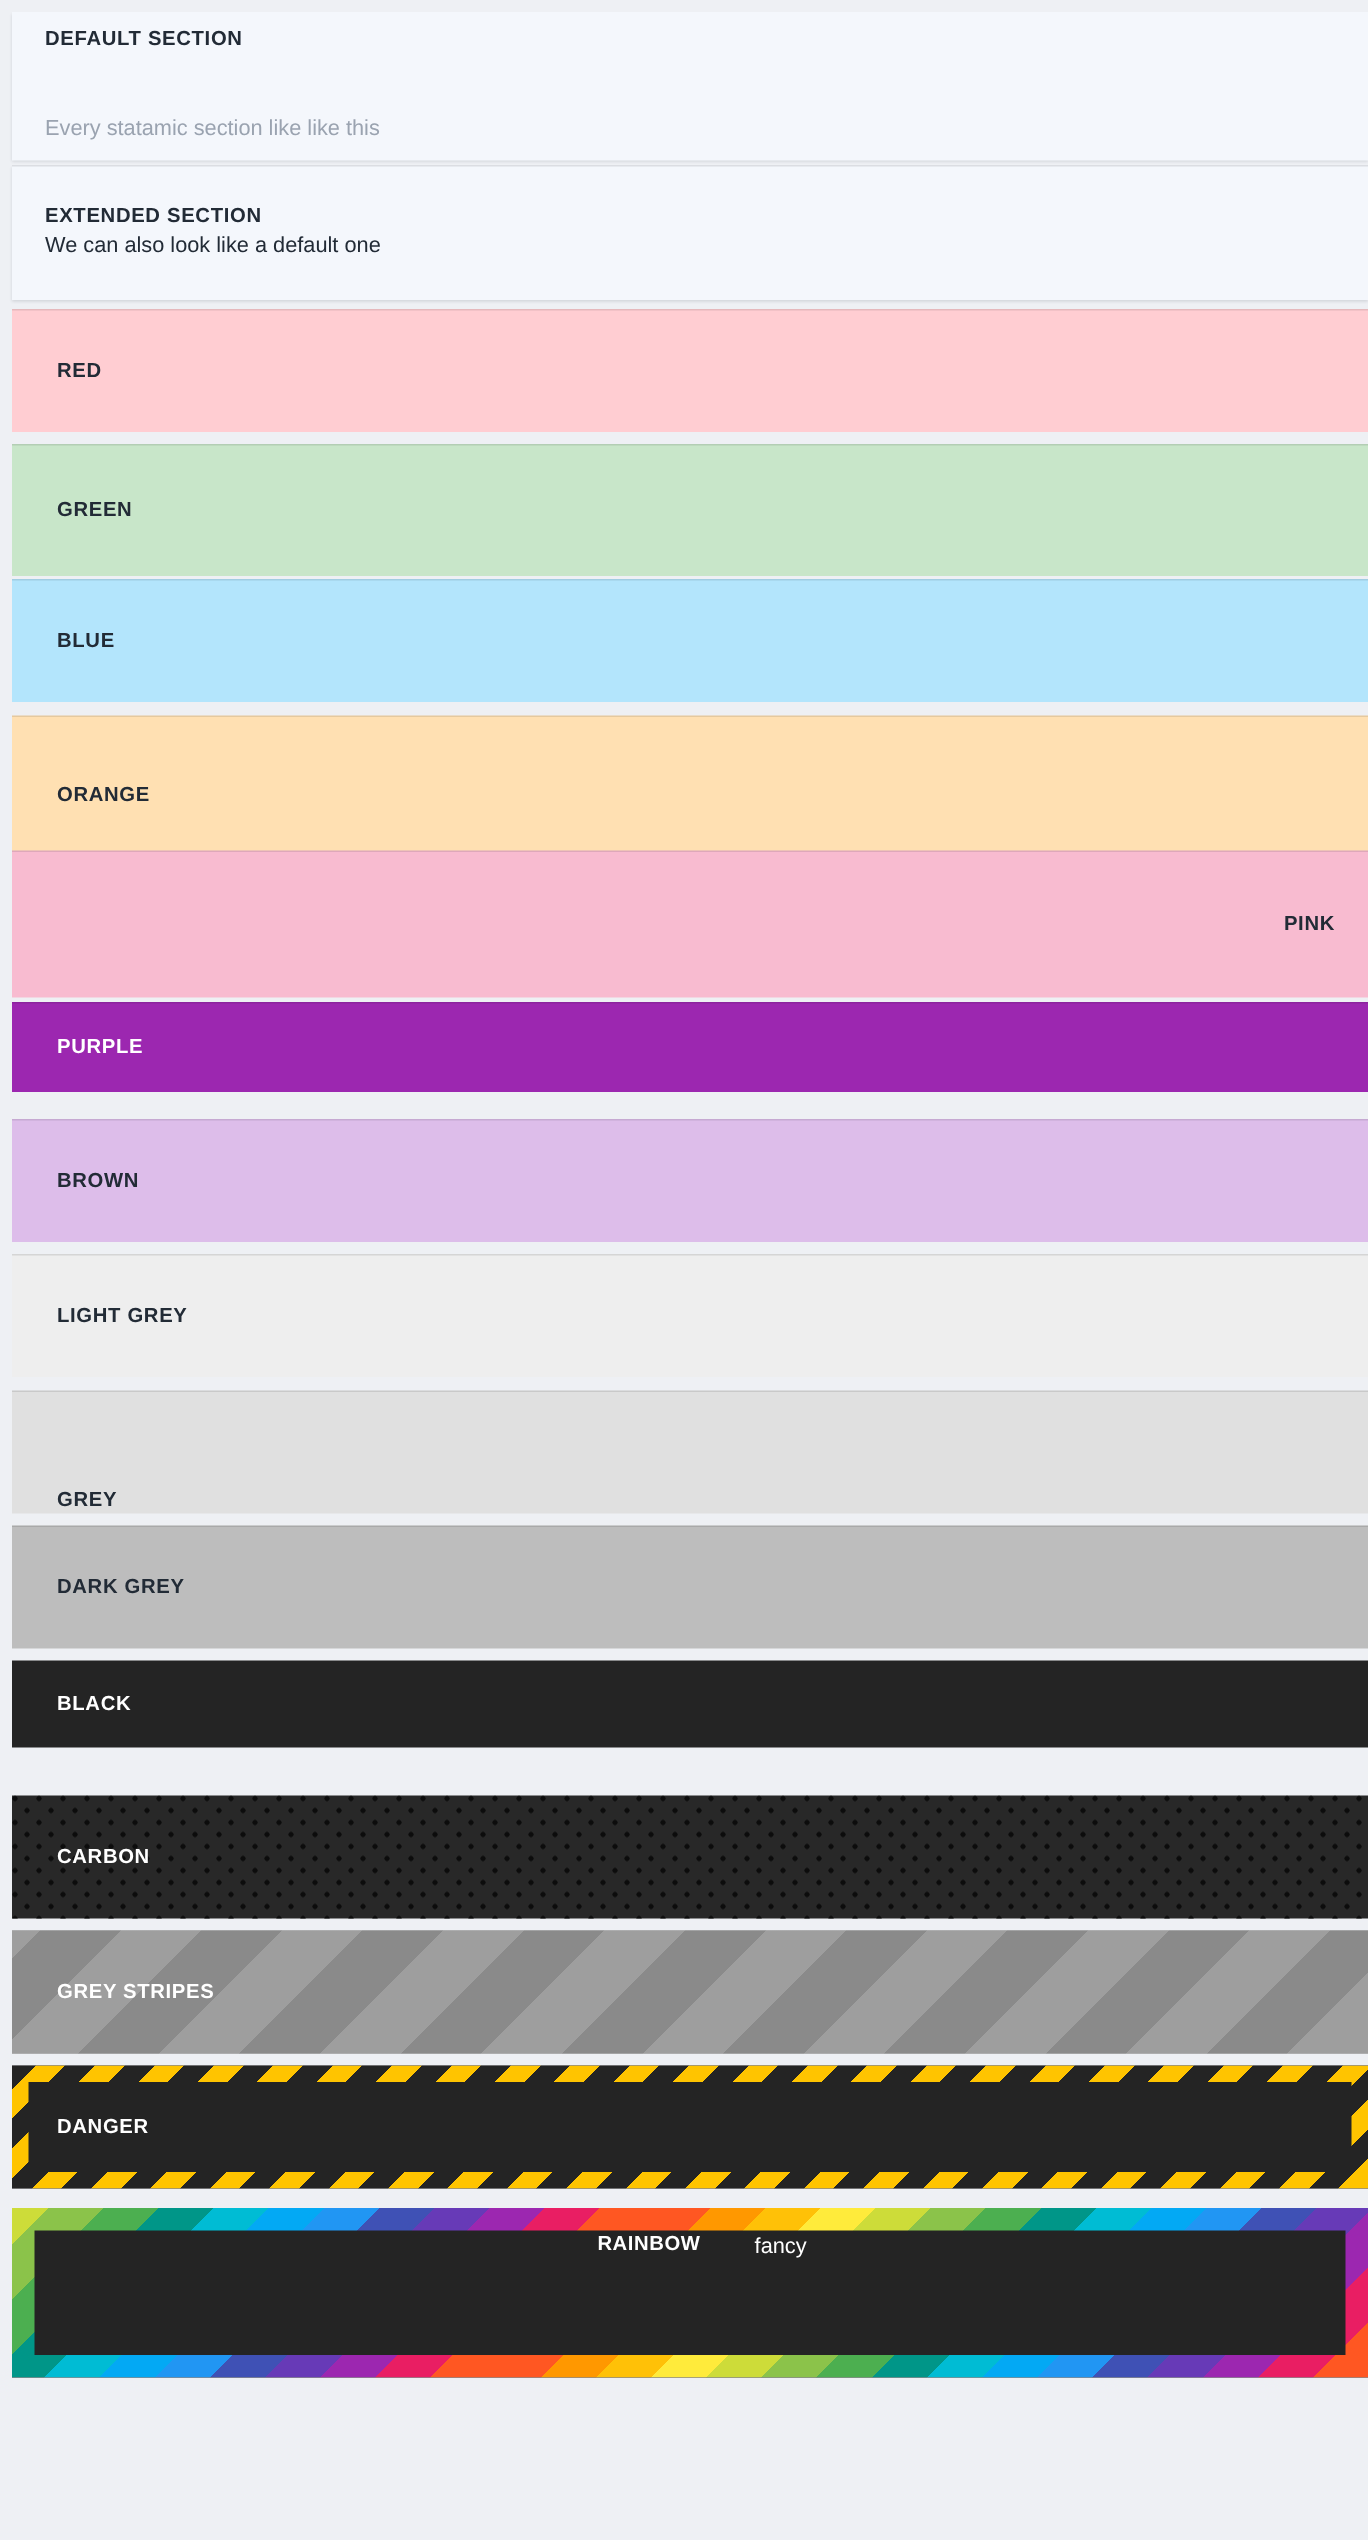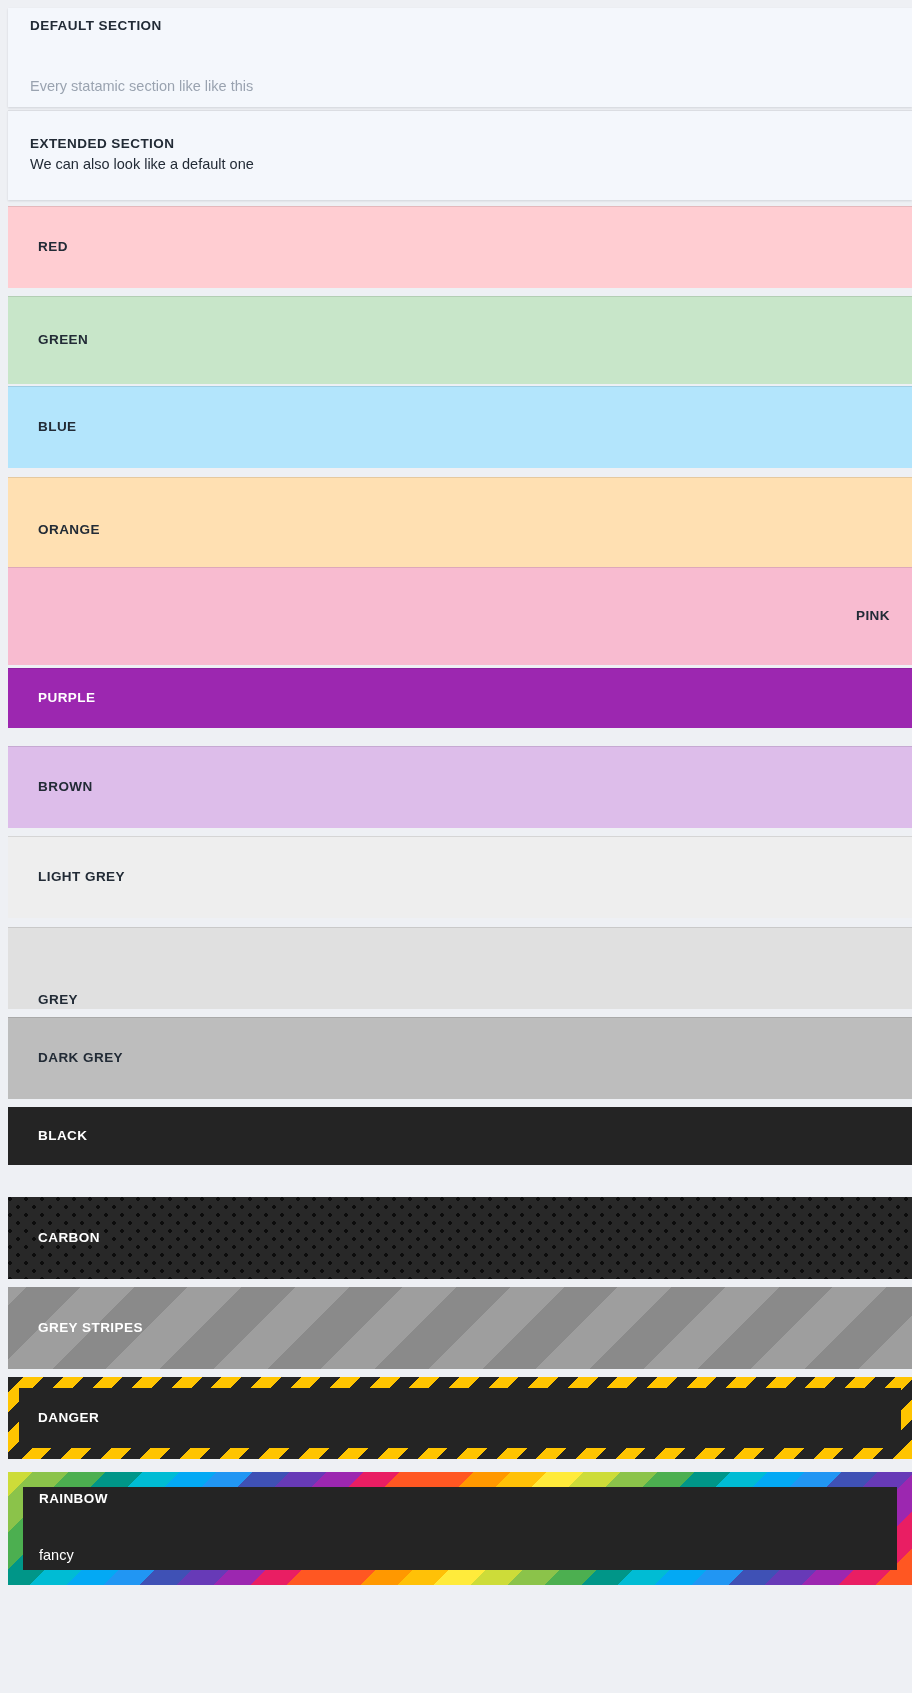--- a/index.html
+++ b/index.html
@@ -151,21 +151,21 @@
       #ff5722 390px,  #ff5722 416px
     );
     z-index: 1;
   }
   .s-rainbow .inner {
     position: absolute;
     inset: 15px;
     background: #242424;
     z-index: 2;
     display: flex;
-    flex-direction: column;
+    flex-direction: row;
     justify-content: center;
     padding-left: 16px;
     gap: 36px;
   }
   .s-rainbow .inner .title { letter-spacing: 0.4px; }
 </style>
 </head>
 <body>
 
 <div id="page">

